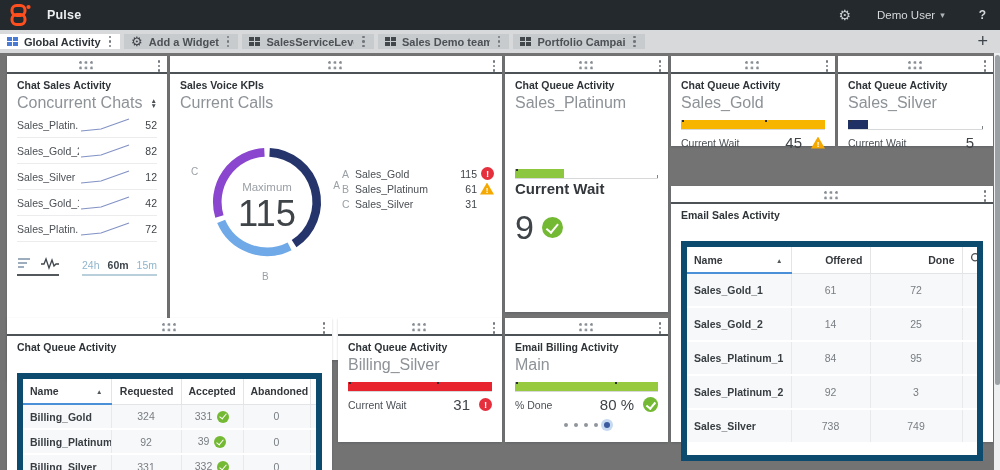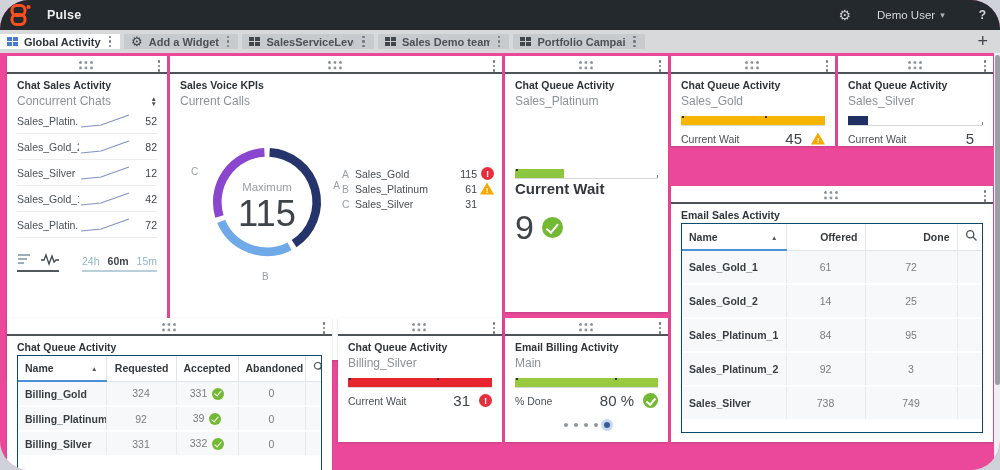--- a/index.html
+++ b/index.html
@@ -1,16 +1,16 @@
 <!DOCTYPE html>
 <html><head>
 <meta charset="utf-8">
 <style>
   html,body{margin:0;padding:0;background:#cfd3d9;font-family:"Liberation Sans",sans-serif;-webkit-font-smoothing:antialiased;}
-  .stage{position:relative;width:1000px;height:470px;background:#ec4899;overflow:hidden;border-radius:29px;}
+  .stage{position:relative;width:1000px;height:470px;background:#737373;overflow:hidden;}
 
   
   .topbar{position:absolute;left:0;top:0;width:1000px;height:30px;background:#24292d;display:flex;align-items:center;}
   .logo{margin-left:8px;display:flex;align-items:center;}
   .appname{margin-left:14px;color:#eceef0;font-size:12.5px;font-weight:bold;letter-spacing:.2px;}
   .topbar .spacer{flex:1;}
   .gear-top{color:#c9ccd0;font-size:14px;margin-right:26px;cursor:default;}
   .usermenu{color:#d6d9db;font-size:11.5px;margin-right:34px;display:flex;align-items:center;gap:5px;}
   .usermenu::after{content:"▾";font-size:9px;color:#aeb3b7;}
   .help{color:#d6d9db;font-size:12px;margin-right:14px;font-weight:bold;}
@@ -29,21 +29,21 @@
   .kebab i{width:2.5px;height:2.5px;border-radius:50%;background:#70767c;}
   .addtab{margin-left:auto;align-self:center;font-size:18px;color:#3f444a;padding:0 12px;cursor:pointer;font-weight:normal;}
 
   
   .widget{position:absolute;background:#fff;box-shadow:0 1px 2px rgba(40,50,60,.22);}
   .whead{position:relative;height:16px;border-bottom:2px solid #4d5256;}
   .drag{position:absolute;left:50%;top:5px;transform:translateX(-50%);width:16px;height:9px;cursor:grab;
         background-image:radial-gradient(circle at 1.5px 1.5px,#878d93 1.1px,transparent 1.6px);background-size:5.5px 5.5px;}
   .whead .kebab{position:absolute;right:5px;top:2px;}
   .wtitle{font-size:10.5px;font-weight:bold;color:#2f3438;padding:5px 10px 0 10px;white-space:nowrap;}
-  .wsub{font-size:12px;color:#8d9297;padding:3px 10px 0 10px;white-space:nowrap;display:flex;align-items:center;}
+  .wsub{font-size:16px;color:#8d9297;padding:3px 10px 0 10px;white-space:nowrap;display:flex;align-items:center;}
   .sort-ud{margin-left:auto;display:inline-flex;flex-direction:column;line-height:5px;color:#4b5055;font-size:6.5px;cursor:pointer;}
   .sort-ud b::after{content:"▲";}
   .sort-ud s::after{content:"▼";}
   .sort-ud s{text-decoration:none;}
 
   
   .srow{display:flex;align-items:center;height:25px;margin:0 10px;border-bottom:1px solid #ececee;font-size:10.5px;color:#4b5055;}
   .srow:first-of-type{margin-top:10px;border-top:1px solid #ececee;}
   .srow .nm{flex:1;white-space:nowrap;overflow:hidden;}
   .srow .val{width:26px;text-align:right;color:#3f4449;}
@@ -86,21 +86,21 @@
   .ic-ok.lg{width:21px;height:21px;}
   .ic-ok.lg::after{left:7px;top:4px;width:4.5px;height:9.5px;}
   .ic-ok.sm{width:12px;height:12px;}
   .ic-ok.sm::after{left:3.5px;top:1.5px;width:3px;height:6px;border-width:0 1.6px 1.6px 0;}
   .ic-alert{width:13px;height:13px;border-radius:50%;background:#e52f3d;display:inline-block;flex:none;text-align:center;}
   .ic-alert::after{content:"!";color:#fff;font-size:9.5px;font-weight:bold;line-height:13px;}
   .ic-warn{width:14px;height:12px;background:#f5a800;clip-path:polygon(50% 0,100% 100%,0 100%);display:inline-block;flex:none;text-align:center;}
   .ic-warn::after{content:"!";color:#fff;font-size:8px;font-weight:bold;line-height:16px;}
 
   
-  .tblwrap{margin:2px 10px 0 10px;border:1px solid #0c4a6e;overflow:hidden;background:#fff;}
+  .tblwrap{margin:20px 10px 0 10px;border:6px solid #0c4a6e;overflow:hidden;background:#fff;}
   table{border-collapse:collapse;width:100%;table-layout:fixed;}
   th{font-size:10.5px;color:#34383c;font-weight:bold;background:#fff;border-right:1px solid #e3e4e6;border-bottom:1px solid #e3e4e6;padding:0 7px;white-space:nowrap;}
   th:last-child{border-right:none;}
   th.num{text-align:right;}
   th.th-name{text-align:left;border-bottom:2px solid #4a90d9;position:relative;}
   th.th-name .sort-asc::after{content:"▲";font-size:6.5px;color:#53585c;position:absolute;right:8px;top:50%;transform:translateY(-50%);}
   td{font-size:10.5px;color:#787d82;background:#f7f8f9;border-right:1px solid #e8e9eb;border-bottom:2px solid #fff;padding:0 7px;text-align:center;white-space:nowrap;overflow:hidden;}
   td:last-child{border-right:none;}
   td.nm{text-align:left;font-weight:bold;color:#383d42;}
   td .cellic{vertical-align:middle;margin-left:5px;}

